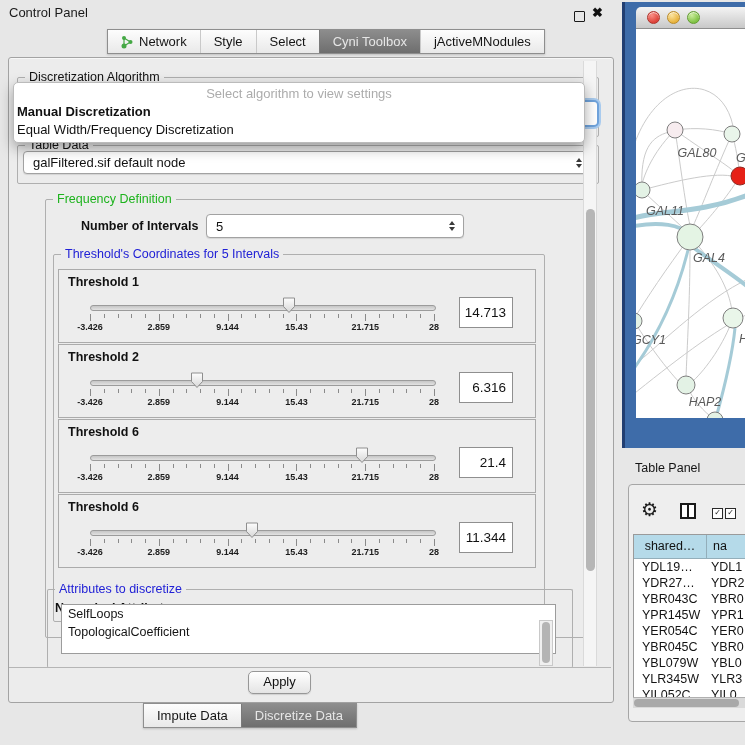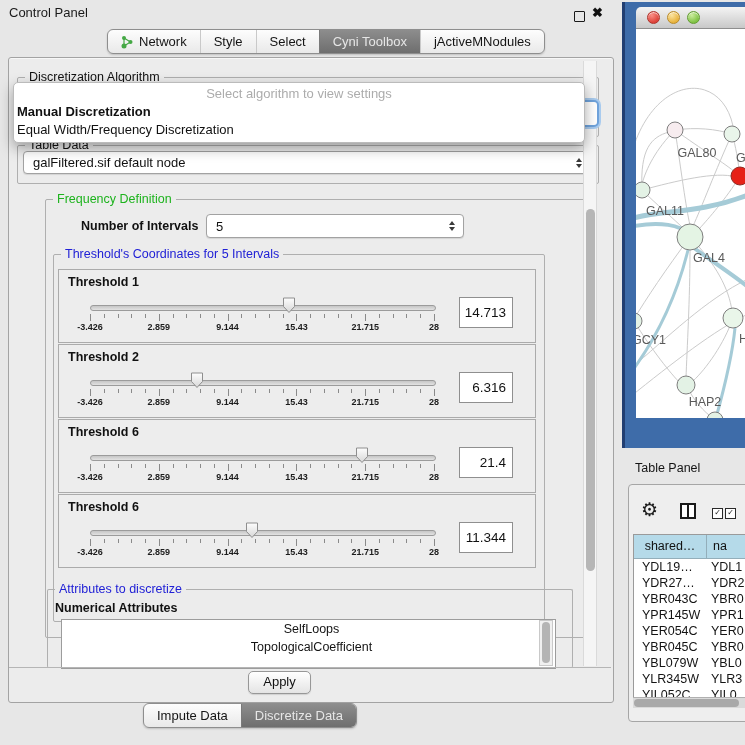--- a/index.html
+++ b/index.html
@@ -5,21 +5,21 @@
   html,body{margin:0;padding:0;}
   body{font-family:"Liberation Sans",sans-serif;background:#D9D9D9;}
   .screen{position:relative;width:745px;height:745px;background:#E7E7E7;overflow:hidden;
           font-family:"Liberation Sans",sans-serif;color:#111;}
   
   .cp{position:absolute;left:0;top:0;width:620px;height:745px;padding-left:16px;}
   .cp-title{position:absolute;left:9px;top:5px;font-size:13px;color:#1a1a1a;}
   .float-ic{position:absolute;left:574px;top:11px;width:9px;height:9px;border:1.5px solid #1a1a1a;border-radius:1px;background:transparent;}
   .close-ic{position:absolute;left:592px;top:5px;font-size:13px;font-weight:bold;color:#111;}
   
-  .segbar{position:absolute;display:flex;height:23px;border:1px solid #8E8E8E;border-radius:6px;
+  .segbar{position:absolute;display:flex;height:23px;border:1px solid #8E8E8E;border-radius:0;
           overflow:hidden;background:linear-gradient(#FDFDFD,#E9E9E9);box-shadow:0 1px 2px rgba(0,0,0,.18);}
   .seg{display:flex;align-items:center;gap:5px;padding:0 13px;font-size:13px;line-height:22px;color:#141414;
        border-left:1px solid #C9C9C9;white-space:nowrap;}
   .seg:first-child{border-left:none;}
   .seg.active{background:linear-gradient(#8D8D8D,#6E6E6E);color:#E6E6E6;border-left-color:#7a7a7a;}
   #top-tabs{left:107px;top:29px;}
   #bottom-tabs{left:143px;top:703px;}
   
   .content{position:absolute;left:8px;top:57px;width:604px;height:644px;background:#ECECEC;
            border:1px solid #A3A3A3;border-radius:3px;box-shadow:inset 0 1px 0 #F7F7F7;}
@@ -41,40 +41,40 @@
   .track{position:absolute;left:31px;top:35px;width:344px;height:4px;border:1px solid #9B9B9B;border-radius:3px;
          background:linear-gradient(#C6C6C6,#E2E2E2);}
   .thumb{position:absolute;top:27px;width:14px;height:17px;}
   .tick{position:absolute;top:44px;width:1px;background:#8A8A8A;}
   .tick.minor{height:4px;}
   .tick.major{height:7px;}
   .ticklab{position:absolute;top:52px;transform:translateX(-50%);font-size:9px;font-weight:bold;color:#1c1c1c;white-space:nowrap;}
   .thr-value{position:absolute;left:400px;top:27px;width:54px;height:31px;box-sizing:border-box;border:1px solid #8F8F8F;
              background:#fff;font-family:"Liberation Sans",sans-serif;font-size:13.5px;text-align:right;padding-right:6px;color:#111;}
   
-  .attr-list{position:absolute;left:52px;top:561px;width:493px;height:48px;background:#fff;border:1px solid #9C9C9C;overflow:hidden;text-align:center;}
+  .attr-list{position:absolute;left:52px;top:546px;width:493px;height:48px;background:#fff;border:1px solid #9C9C9C;overflow:hidden;}
   .attr-item{font-size:12.5px;line-height:18px;padding-left:6px;color:#141414;white-space:nowrap;}
   .list-scroll{position:absolute;left:530px;top:562px;width:14px;height:46px;background:#F0F0F0;border:1px solid #C9C9C9;box-sizing:border-box;}
   .list-scroll .lthumb{position:absolute;left:2px;top:1px;width:8px;height:41px;background:#B4B4B4;border-radius:4px;}
   .viewport-edge{position:absolute;left:0px;top:609px;width:602px;height:0;border-top:1px solid #B5B5B5;}
   .apply-btn{position:absolute;left:239px;top:613px;width:61px;height:21px;border:1px solid #979797;border-radius:5px;
              background:linear-gradient(#FFFFFF,#E4E4E4);font-size:13px;text-align:center;line-height:20px;color:#111;
              box-shadow:0 1px 1px rgba(0,0,0,.12);}
   
   .v-scroll{position:absolute;left:574px;top:3px;width:14px;height:605px;background:#F5F5F5;border-left:1px solid #DADADA;border-right:1px solid #DADADA;box-sizing:border-box;}
   .v-scroll .vthumb{position:absolute;left:2px;top:148px;width:9px;height:362px;background:#B6B6B6;border-radius:5px;}
   
   .popup{position:absolute;left:13px;top:82px;width:570px;background:#FFFFFF;border:1px solid #BBBBBB;border-radius:5px;
          box-shadow:0 5px 14px rgba(0,0,0,.35);z-index:60;padding:2px 0 3px;}
   .popup-row{font-size:13px;height:18px;line-height:18px;padding-left:3px;white-space:nowrap;}
   .popup-row.hint{color:#ACACAC;text-align:center;padding-left:0;}
   .popup-row.selected{font-weight:bold;}
   
   .net-window{position:absolute;left:622px;top:2px;width:123px;height:446px;
-              background:linear-gradient(90deg,#223F72 0px,#223F72 3px,#3E6CA9 3px);}
+              background:linear-gradient(90deg,#223F72 0px,#223F72 3px,#3E6CA9 3px);font-style:italic;}
   .net-titlebar{position:absolute;left:14px;top:5px;width:109px;height:22px;border-top-left-radius:5px;
                 background:linear-gradient(#F4F4F4,#C8C8C8);border-bottom:1px solid #8E8E8E;box-sizing:border-box;}
   .tl{position:absolute;top:4px;width:13px;height:13px;border-radius:50%;box-shadow:inset 0 1px 1px rgba(255,255,255,.7);}
   .tl.red{left:11px;background:radial-gradient(circle at 35% 30%,#FA8D84,#DD4239 70%);border:1px solid #AD3129;box-sizing:border-box;}
   .tl.yellow{left:31px;background:radial-gradient(circle at 35% 30%,#FBE3A0,#E8B33C 70%);border:1px solid #B98A27;box-sizing:border-box;}
   .tl.green{left:51px;background:radial-gradient(circle at 35% 30%,#CBEC9E,#7FC243 70%);border:1px solid #619B30;box-sizing:border-box;}
   .net-canvas{position:absolute;left:14px;top:27px;width:109px;height:389px;background:#fff;overflow:hidden;}
   .tp-title{position:absolute;left:635px;top:461px;font-size:12.5px;color:#141414;}
   .tp-panel{position:absolute;left:628px;top:484px;width:125px;height:238px;background:#EEEEEE;border:1px solid #A6A6A6;border-radius:4px;box-sizing:border-box;}
   .gear{position:absolute;left:641px;top:500px;font-size:19px;color:#1a1a1a;line-height:19px;}

